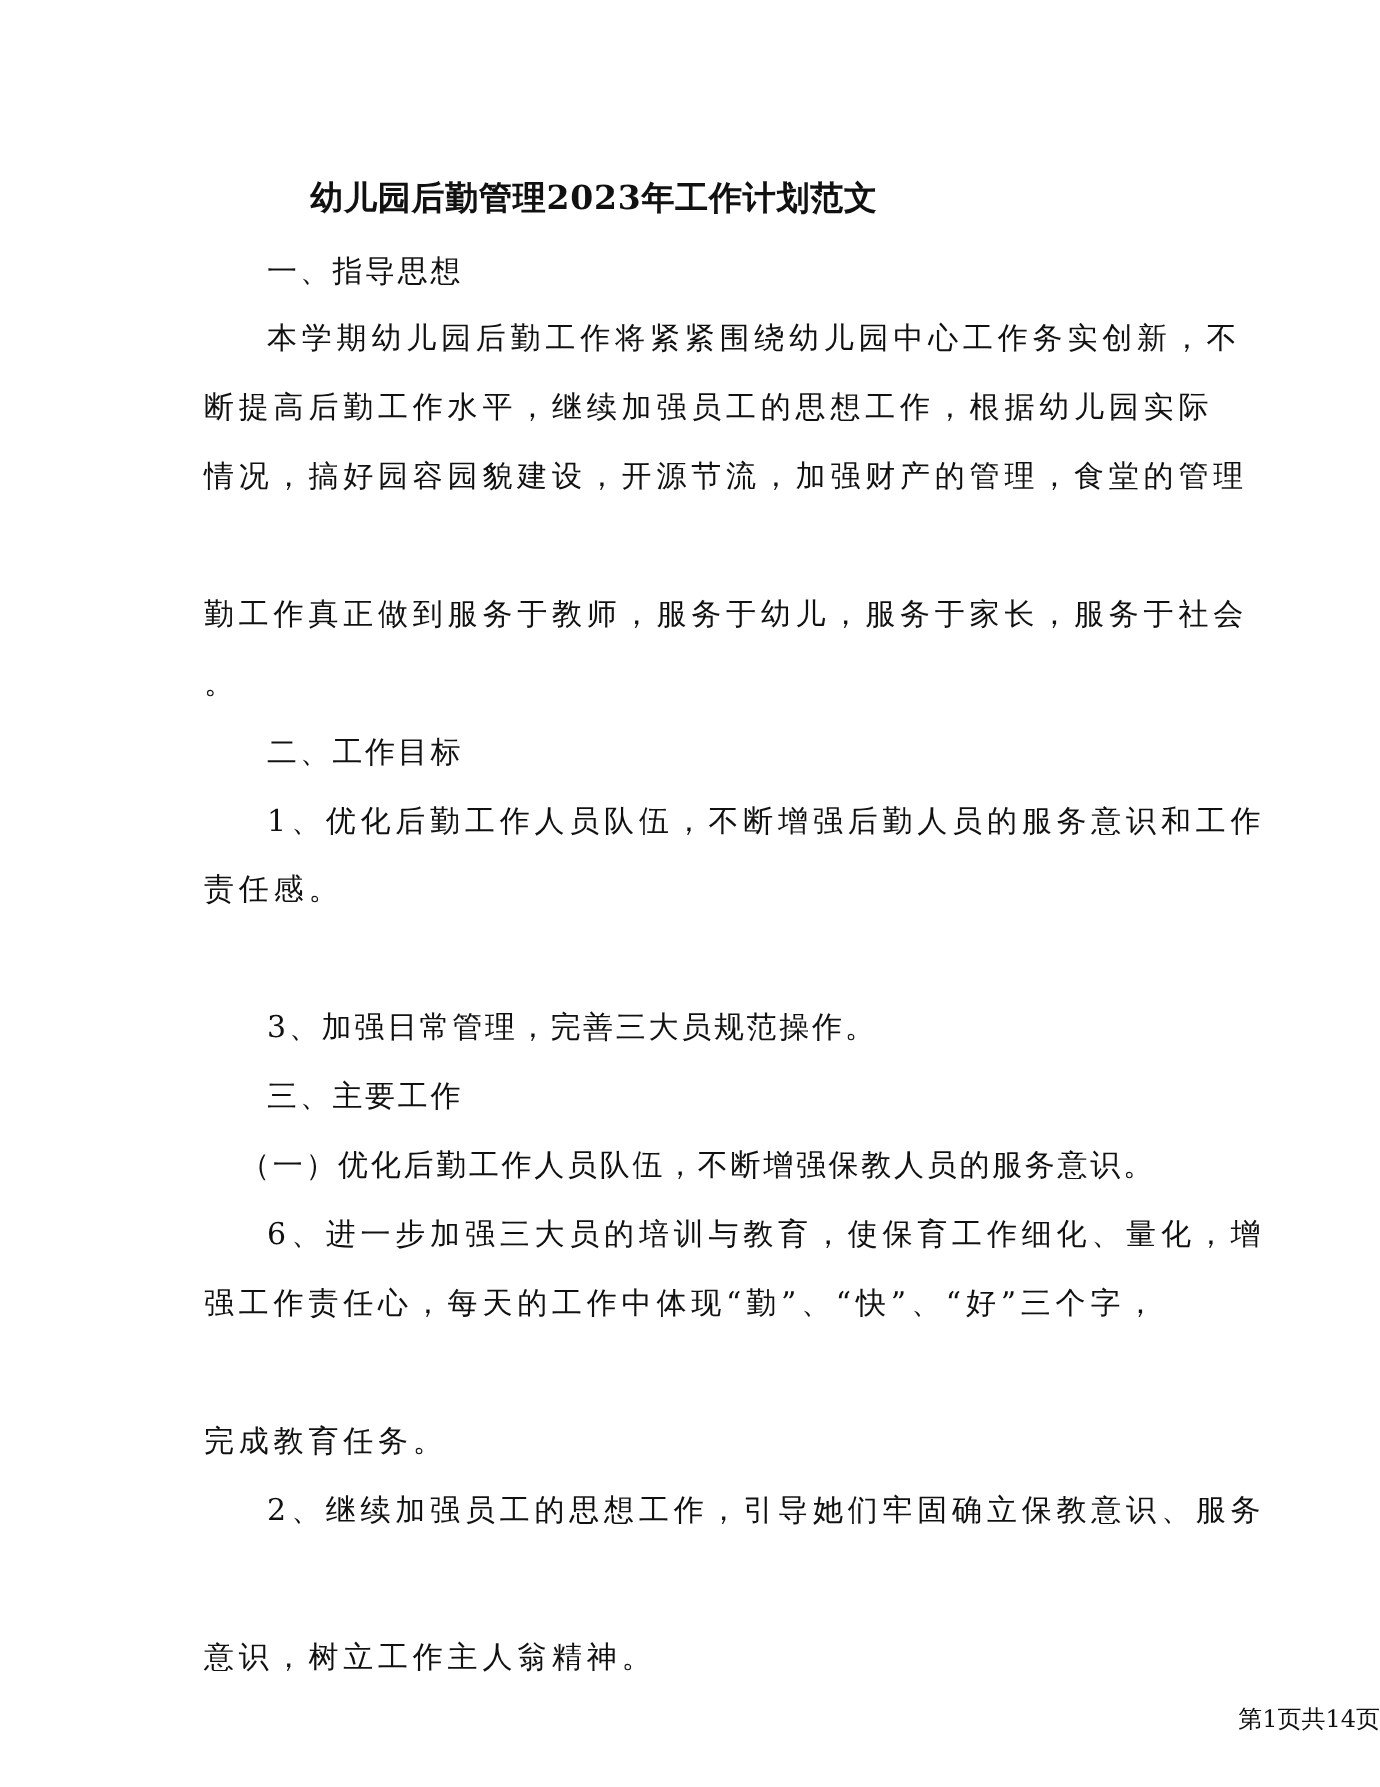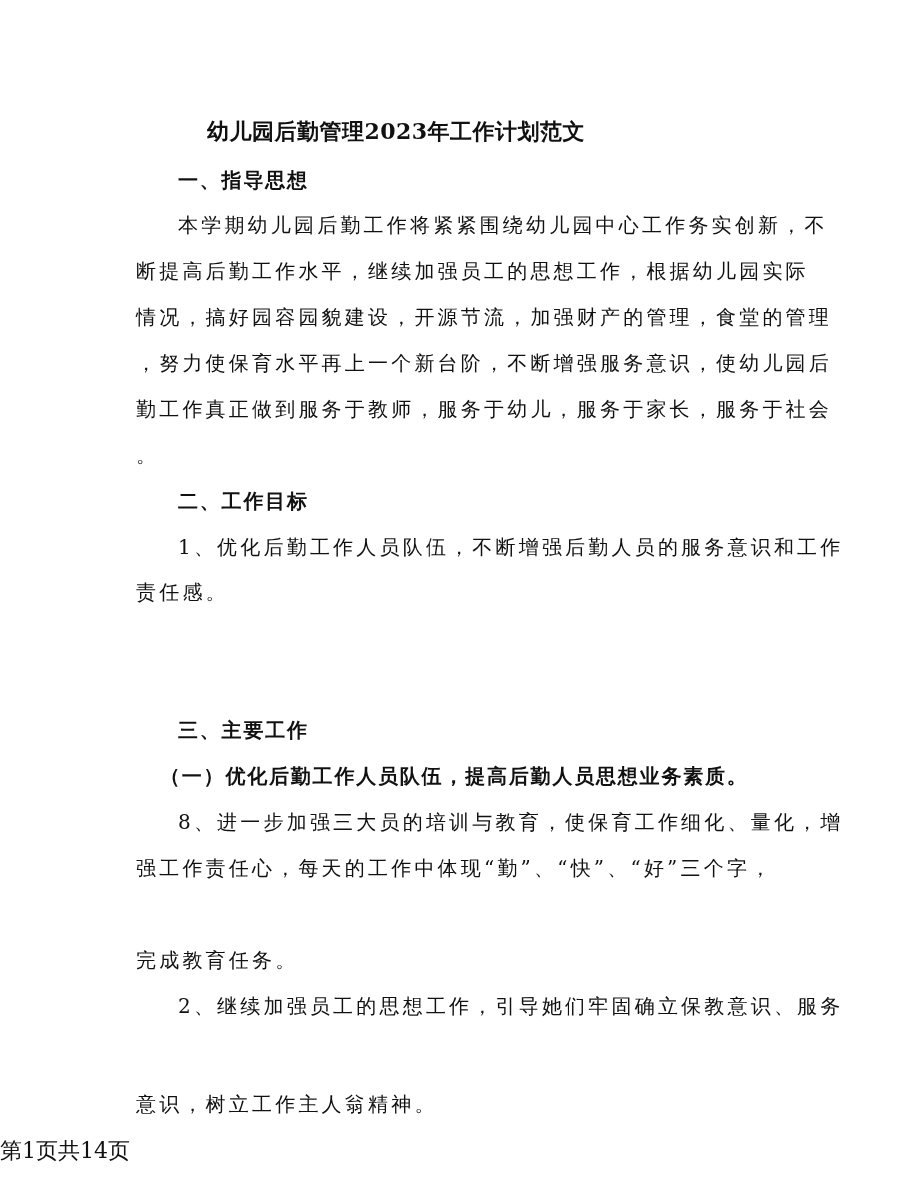--- a/index.html
+++ b/index.html
@@ -1,46 +1,46 @@
 <!DOCTYPE html>
 <html><head>
 <meta charset="utf-8">
 <style>
   html, body { margin: 0; padding: 0; background: #ffffff; }
   body { width: 920px; height: 1191px; position: relative; overflow: hidden;
          font-family: "DejaVu Serif", "Liberation Serif", serif; color: #111; }
   .page { position: absolute; left: 0; top: 0; width: 920px; height: 1191px; }
   .line { position: absolute; left: 136px; font-size: 20px; line-height: 24px; white-space: nowrap; letter-spacing: 3.2px; }
   .indent { left: 178px; }
-  .bold { font-weight: bold; letter-spacing: 1.8px; }
+  .bold { font-weight: normal; letter-spacing: 1.8px; }
   .title { position: absolute; left: 0; width: 792px; text-align: center; top: 117px;
            font-size: 22px; font-weight: bold; letter-spacing: 0.5px; }
-  .footer { position: absolute; left: 0; width: 920px; text-align: left; top: 1136px;
-            font-size: 22px; letter-spacing: 0; }
+  .footer { position: absolute; left: 0; width: 920px; text-align: right; top: 1136px;
+            font-size: 16px; letter-spacing: 0; }
 </style>
 </head>
 <body>
 
 <div class="page">
   <div class="title">幼儿园后勤管理2023年工作计划范文</div>
 
   <div class="line indent bold" style="top:168px">一、指导思想</div>
   <div class="line indent" style="top:213px">本学期幼儿园后勤工作将紧紧围绕幼儿园中心工作务实创新，不</div>
   <div class="line" style="top:259px">断提高后勤工作水平，继续加强员工的思想工作，根据幼儿园实际</div>
   <div class="line" style="top:305px">情况，搞好园容园貌建设，开源节流，加强财产的管理，食堂的管理</div>
-  <div class="line" style="top:351px">，努力使保育水平再上一个新台阶，不断增强服务意识，使幼儿园后</div>
   <div class="line" style="top:397px">勤工作真正做到服务于教师，服务于幼儿，服务于家长，服务于社会</div>
   <div class="line" style="top:443px">。</div>
 
   <div class="line indent bold" style="top:489px">二、工作目标</div>
   <div class="line indent" style="top:535px">1、优化后勤工作人员队伍，不断增强后勤人员的服务意识和工作</div>
   <div class="line" style="top:580px">责任感。</div>
+  <div class="line indent bold" style="top:672px">3、加强日常管理，完善三大员规范操作。</div>
 
   <div class="line indent bold" style="top:718px">三、主要工作</div>
-  <div class="line bold" style="top:764px; left:160px">（一）优化后勤工作人员队伍，提高后勤人员思想业务素质。</div>
-  <div class="line indent" style="top:810px">8、进一步加强三大员的培训与教育，使保育工作细化、量化，增</div>
+  <div class="line bold" style="top:764px; left:160px">（一）优化后勤工作人员队伍，不断增强保教人员的服务意识。</div>
+  <div class="line indent" style="top:810px">6、进一步加强三大员的培训与教育，使保育工作细化、量化，增</div>
   <div class="line" style="top:856px">强工作责任心，每天的工作中体现“勤”、“快”、“好”三个字，</div>
   <div class="line" style="top:948px">完成教育任务。</div>
   <div class="line indent" style="top:994px">2、继续加强员工的思想工作，引导她们牢固确立保教意识、服务</div>
   <div class="line" style="top:1092px">意识，树立工作主人翁精神。</div>
 
   <div class="footer">第1页共14页</div>
 </div>
 
 </body></html>

